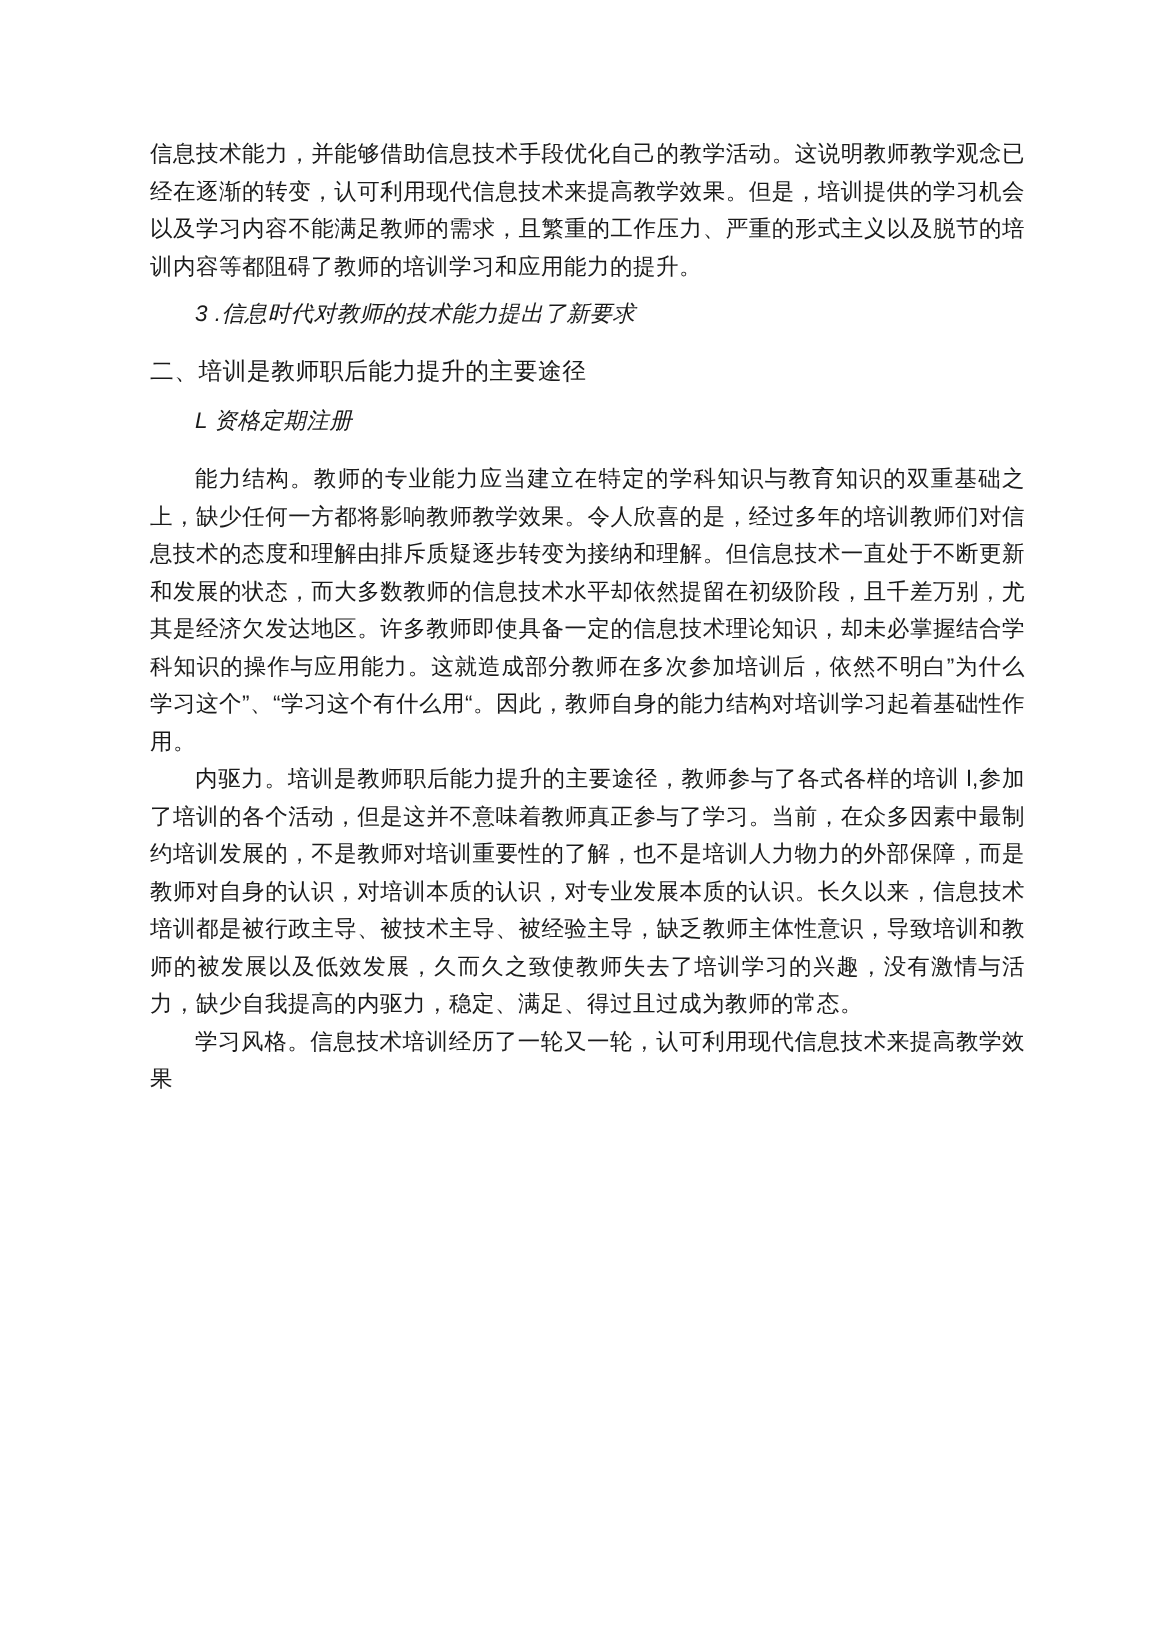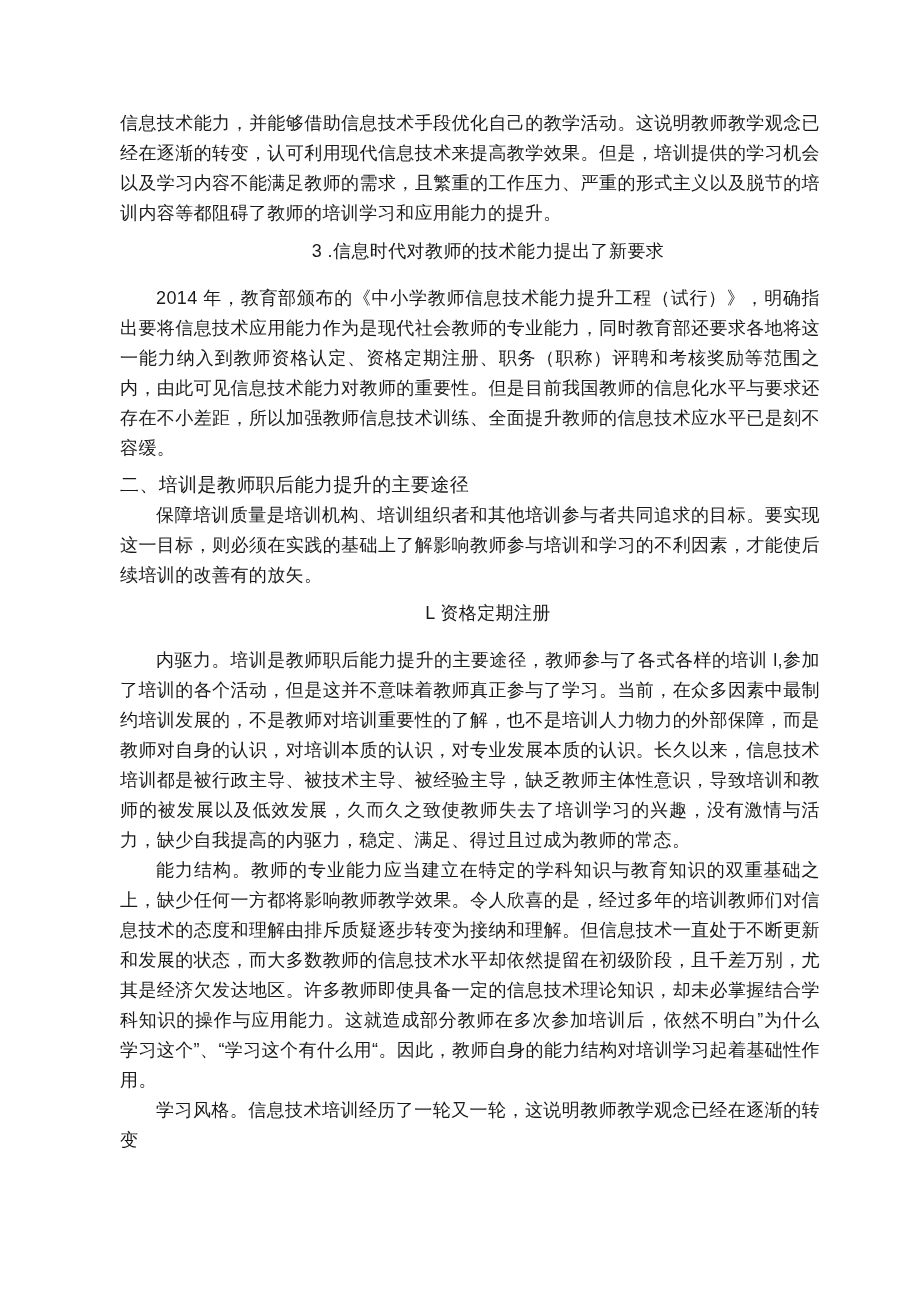--- a/index.html
+++ b/index.html
@@ -35,36 +35,35 @@
   .para-indent {
     text-indent: 2em;
   }
   .para-flush {
     text-indent: 0;
   }
   .sub-heading {
     text-indent: 2em;
     margin-top: 8px !important;
     margin-bottom: 17px !important;
-    text-align: center;
+    text-align: left;
+    font-style: italic;
   }
   .section-heading {
     font-size: 19px;
     margin-top: 7px !important;
     text-align: left;
   }
 </style>
 </head>
 <body>
 
 <div class="page">
   <div class="content">
     <p class="para-flush">信息技术能力，并能够借助信息技术手段优化自己的教学活动。这说明教师教学观念已经在逐渐的转变，认可利用现代信息技术来提高教学效果。但是，培训提供的学习机会以及学习内容不能满足教师的需求，且繁重的工作压力、严重的形式主义以及脱节的培训内容等都阻碍了教师的培训学习和应用能力的提升。</p>
     <p class="sub-heading">3 .信息时代对教师的技术能力提出了新要求</p>
-    <p class="para-indent">2014 年，教育部颁布的《中小学教师信息技术能力提升工程（试行）》，明确指出要将信息技术应用能力作为是现代社会教师的专业能力，同时教育部还要求各地将这一能力纳入到教师资格认定、资格定期注册、职务（职称）评聘和考核奖励等范围之内，由此可见信息技术能力对教师的重要性。但是目前我国教师的信息化水平与要求还存在不小差距，所以加强教师信息技术训练、全面提升教师的信息技术应水平已是刻不容缓。</p>
     <p class="section-heading">二、培训是教师职后能力提升的主要途径</p>
-    <p class="para-indent">保障培训质量是培训机构、培训组织者和其他培训参与者共同追求的目标。要实现这一目标，则必须在实践的基础上了解影响教师参与培训和学习的不利因素，才能使后续培训的改善有的放矢。</p>
     <p class="sub-heading">L 资格定期注册</p>
+    <p class="para-indent">能力结构。教师的专业能力应当建立在特定的学科知识与教育知识的双重基础之上，缺少任何一方都将影响教师教学效果。令人欣喜的是，经过多年的培训教师们对信息技术的态度和理解由排斥质疑逐步转变为接纳和理解。但信息技术一直处于不断更新和发展的状态，而大多数教师的信息技术水平却依然提留在初级阶段，且千差万别，尤其是经济欠发达地区。许多教师即使具备一定的信息技术理论知识，却未必掌握结合学科知识的操作与应用能力。这就造成部分教师在多次参加培训后，依然不明白”为什么学习这个”、“学习这个有什么用“。因此，教师自身的能力结构对培训学习起着基础性作用。</p>
     <p class="para-indent">内驱力。培训是教师职后能力提升的主要途径，教师参与了各式各样的培训 l,参加了培训的各个活动，但是这并不意味着教师真正参与了学习。当前，在众多因素中最制约培训发展的，不是教师对培训重要性的了解，也不是培训人力物力的外部保障，而是教师对自身的认识，对培训本质的认识，对专业发展本质的认识。长久以来，信息技术培训都是被行政主导、被技术主导、被经验主导，缺乏教师主体性意识，导致培训和教师的被发展以及低效发展，久而久之致使教师失去了培训学习的兴趣，没有激情与活力，缺少自我提高的内驱力，稳定、满足、得过且过成为教师的常态。</p>
-    <p class="para-indent">能力结构。教师的专业能力应当建立在特定的学科知识与教育知识的双重基础之上，缺少任何一方都将影响教师教学效果。令人欣喜的是，经过多年的培训教师们对信息技术的态度和理解由排斥质疑逐步转变为接纳和理解。但信息技术一直处于不断更新和发展的状态，而大多数教师的信息技术水平却依然提留在初级阶段，且千差万别，尤其是经济欠发达地区。许多教师即使具备一定的信息技术理论知识，却未必掌握结合学科知识的操作与应用能力。这就造成部分教师在多次参加培训后，依然不明白”为什么学习这个”、“学习这个有什么用“。因此，教师自身的能力结构对培训学习起着基础性作用。</p>
-    <p class="para-indent">学习风格。信息技术培训经历了一轮又一轮，这说明教师教学观念已经在逐渐的转变</p>
+    <p class="para-indent">学习风格。信息技术培训经历了一轮又一轮，认可利用现代信息技术来提高教学效果</p>
   </div>
 </div>
 
 </body></html>

